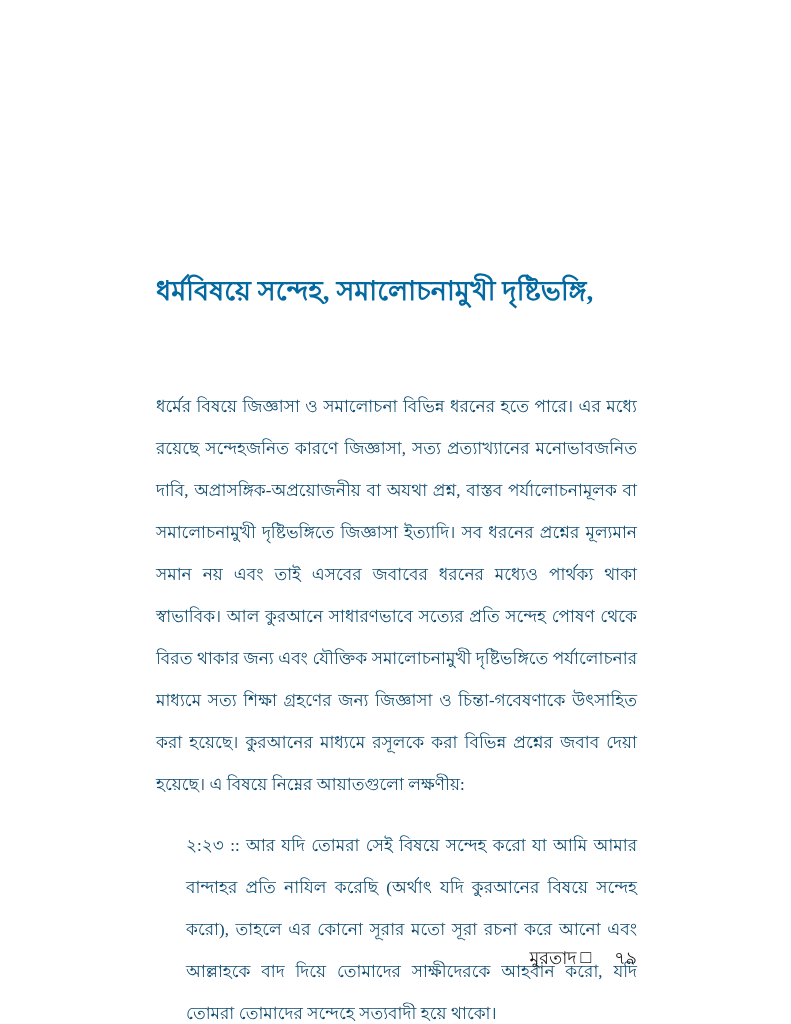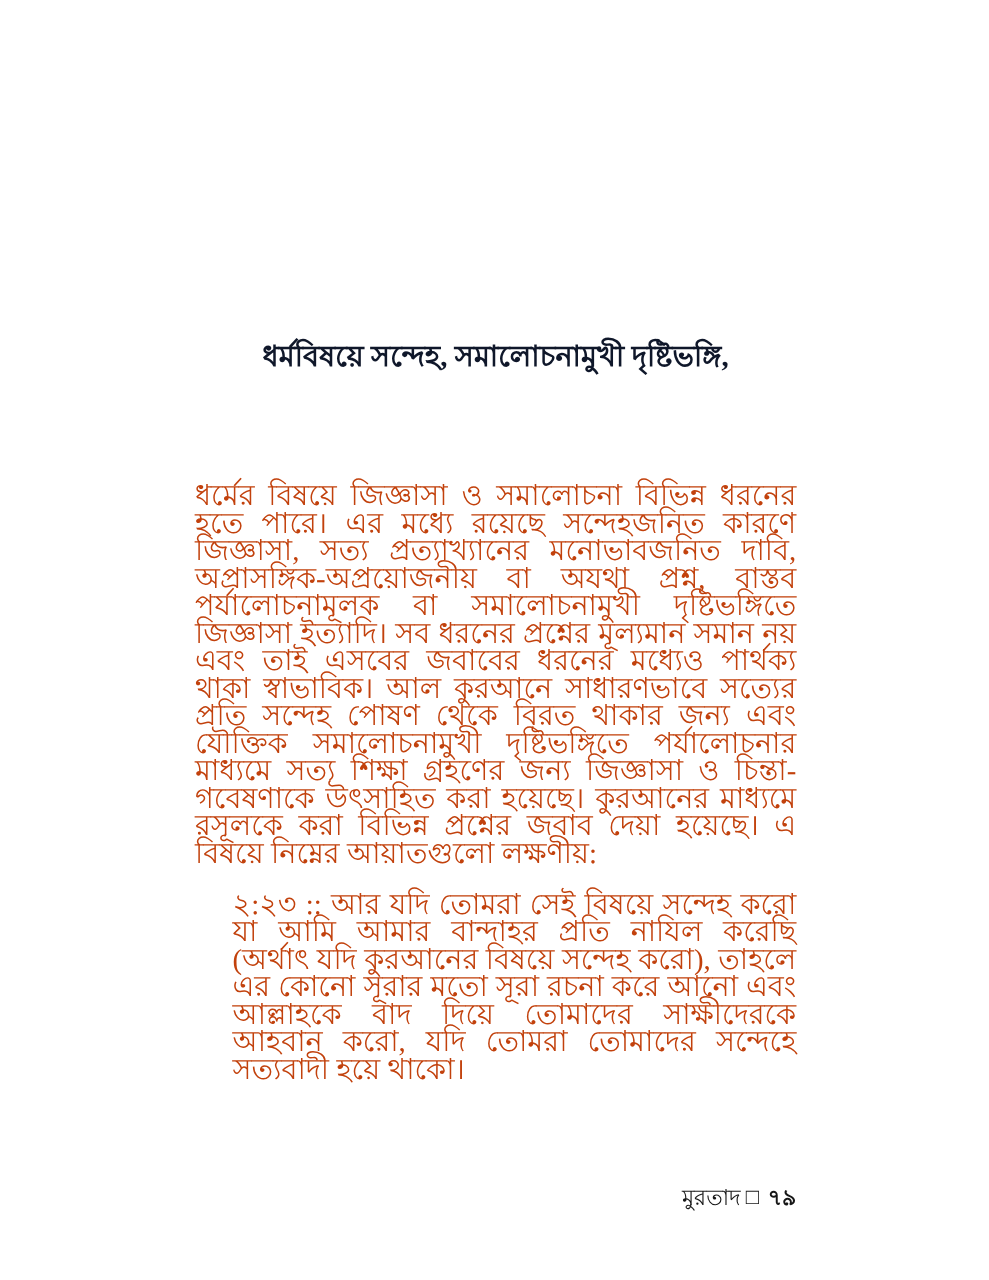--- a/index.html
+++ b/index.html
@@ -30,47 +30,46 @@
     top: 0;
     width: 481px;
     height: 1024px;
   }
 
   .chapter-title {
     position: absolute;
     top: 252px;
     left: 0;
     width: 481px;
-    text-align: center;
-    font-size: 23px;
+    font-size: 27px;
     line-height: 1.62;
     font-weight: 700;
     letter-spacing: 0.1px;
-    color: #0f172a;
+    color: #0369a1;
   }
   .chapter-title .title-line {
     display: block;
     white-space: nowrap;
   }
 
   .body-block {
     position: absolute;
     top: 386px;
     left: 0;
     width: 481px;
   }
 
   p.body-paragraph {
     margin: 0;
-    font-size: 23px;
-    line-height: 22px;
+    font-size: 17px;
+    line-height: 42px;
     text-align: justify;
     text-justify: inter-word;
     word-spacing: 0.2px;
-    color: #c2410c;
+    color: #0c4a6e;
     hyphens: none;
   }
   p.body-paragraph + p.body-paragraph {
     margin-top: 19px;
     margin-left: 30px;
   }
 
   .page-footer {
     position: absolute;
     left: 0;
@@ -87,22 +86,22 @@
     font-weight: 400;
   }
   .page-footer .footer-separator {
     display: inline-block;
     font-weight: 400;
     margin: 0 5px 0 4px;
     position: relative;
     top: -1px;
   }
   .page-footer .footer-page-number {
-    font-weight: 700;
-    margin-left: 2px;
+    font-weight: 400;
+    margin-left: 18px;
   }
 </style>
 </head>
 <body>
 
 <div class="page">
 
   <div class="content-column">
 
     <h1 class="chapter-title">

